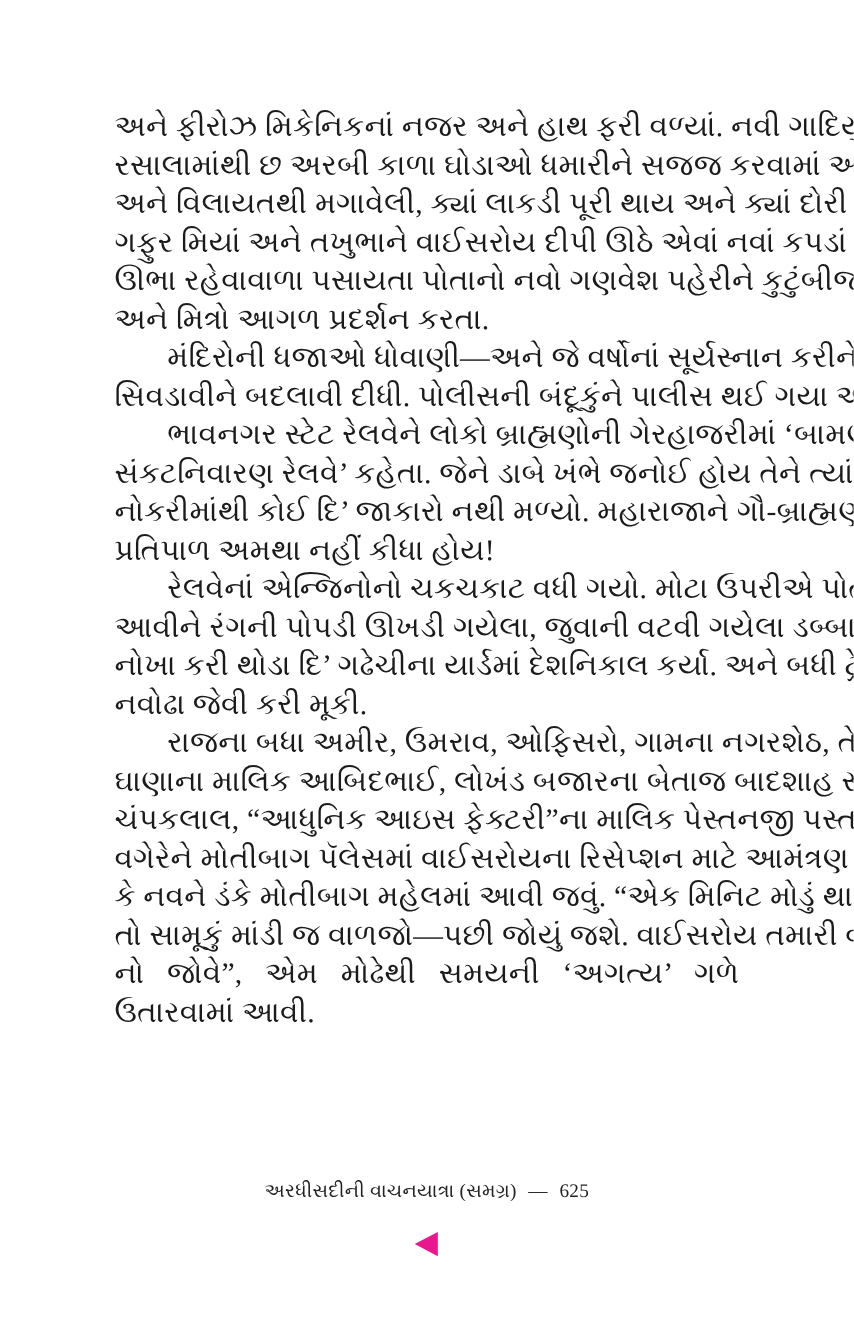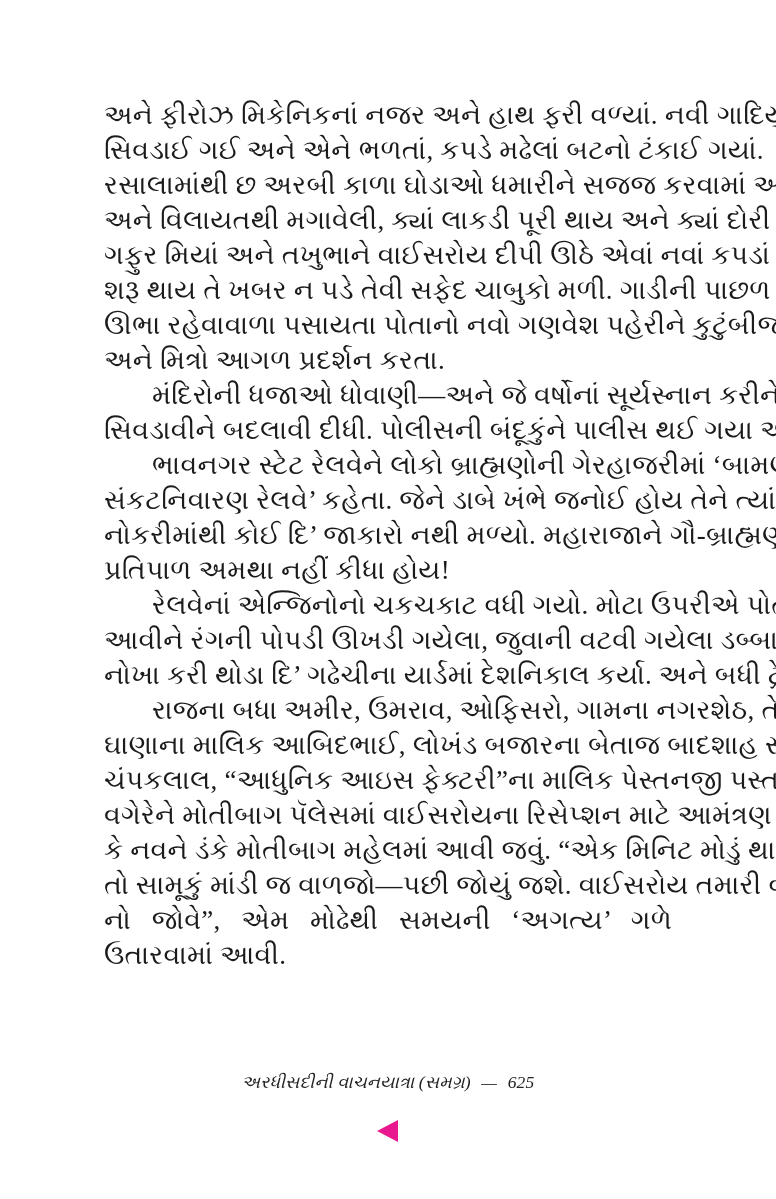--- a/index.html
+++ b/index.html
@@ -46,21 +46,20 @@
   }
   .footer {
     position: absolute;
     left: 0;
     top: 1072px;
     width: 776px;
     text-align: center;
     font-size: 17.5px;
     color: #222222;
     letter-spacing: 0.2px;
-    font-style: italic;
   }
   .footer span { display: inline; }
   .footer .sep { padding: 0 6px; }
   .nav-triangle {
     position: absolute;
     left: 377px;
     top: 1120px;
     width: 0;
     height: 0;
     border-top: 11px solid transparent;
@@ -69,36 +68,35 @@
     cursor: pointer;
   }
 </style>
 </head>
 <body style="background: rgb(255, 255, 255);">
 
 <div class="page">
 
   <div class="text-block" style="color: rgb(27, 27, 27);">
       <div class="line">અને ફીરોઝ મિકેનિકનાં નજર અને હાથ ફરી વળ્યાં. નવી ગાદિયું</div>
-      <div class="line">સિવડાઈ ગઈ અને એને ભળતાં, કપડે મઢેલાં બટનો ટંકાઈ ગયાં.</div>
       <div class="line">રસાલામાંથી છ અરબી કાળા ઘોડાઓ ધમારીને સજજ કરવામાં આવ્યા.</div>
       <div class="line">અને વિલાયતથી મગાવેલી, ક્યાં લાકડી પૂરી થાય અને ક્યાં દોરી</div>
       <div class="line">ગફુર મિયાં અને તખુભાને વાઈસરોય દીપી ઊઠે એવાં નવાં કપડાં</div>
-      <div class="line">શરૂ થાય તે ખબર ન પડે તેવી સફેદ ચાબુકો મળી. ગાડીની પાછળ</div>
       <div class="line">ઊભા રહેવાવાળા પસાયતા પોતાનો નવો ગણવેશ પહેરીને કુટુંબીજનો</div>
       <div class="line para-end">અને મિત્રો આગળ પ્રદર્શન કરતા.</div>
       <div class="line indent">મંદિરોની ધજાઓ ધોવાણી—અને જે વર્ષોનાં સૂર્યસ્નાન કરીને</div>
       <div class="line">સિવડાવીને બદલાવી દીધી. પોલીસની બંદૂકુંને પાલીસ થઈ ગયા અને</div>
       <div class="line indent">ભાવનગર સ્ટેટ રેલવેને લોકો બ્રાહ્મણોની ગેરહાજરીમાં ‘બામણ</div>
       <div class="line">સંકટનિવારણ રેલવે’ કહેતા. જેને ડાબે ખંભે જનોઈ હોય તેને ત્યાંની</div>
       <div class="line">નોકરીમાંથી કોઈ દિ’ જાકારો નથી મળ્યો. મહારાજાને ગૌ-બ્રાહ્મણ-</div>
       <div class="line para-end">પ્રતિપાળ અમથા નહીં કીધા હોય!</div>
       <div class="line indent">રેલવેનાં એન્જિનોનો ચકચકાટ વધી ગયો. મોટા ઉપરીએ પોતે</div>
       <div class="line">આવીને રંગની પોપડી ઊખડી ગયેલા, જુવાની વટવી ગયેલા ડબ્બાઓને</div>
       <div class="line">નોખા કરી થોડા દિ’ ગઢેચીના યાર્ડમાં દેશનિકાલ કર્યા. અને બધી ટ્રેનો</div>
+      <div class="line para-end">નવોઢા જેવી કરી મૂકી.</div>
       <div class="line indent">રાજના બધા અમીર, ઉમરાવ, ઓફિસરો, ગામના નગરશેઠ, તેલના</div>
       <div class="line">ઘાણાના માલિક આબિદભાઈ, લોખંડ બજારના બેતાજ બાદશાહ સી.</div>
       <div class="line">ચંપકલાલ, “આધુનિક આઇસ ફેક્ટરી”ના માલિક પેસ્તનજી પસ્તાકિયા</div>
       <div class="line">વગેરેને મોતીબાગ પૅલેસમાં વાઈસરોયના રિસેપ્શન માટે આમંત્રણ આપ્યું</div>
       <div class="line">કે નવને ડંકે મોતીબાગ મહેલમાં આવી જવું. “એક મિનિટ મોડું થાય</div>
       <div class="line">તો સામૂકું માંડી જ વાળજો—પછી જોયું જશે. વાઈસરોય તમારી વાટ</div>
       <div class="line para-end">નો જોવે”, એમ મોઢેથી સમયની ‘અગત્ય’ ગળે ઉતારવામાં આવી.</div>
     </div>
 
   <div class="footer">

